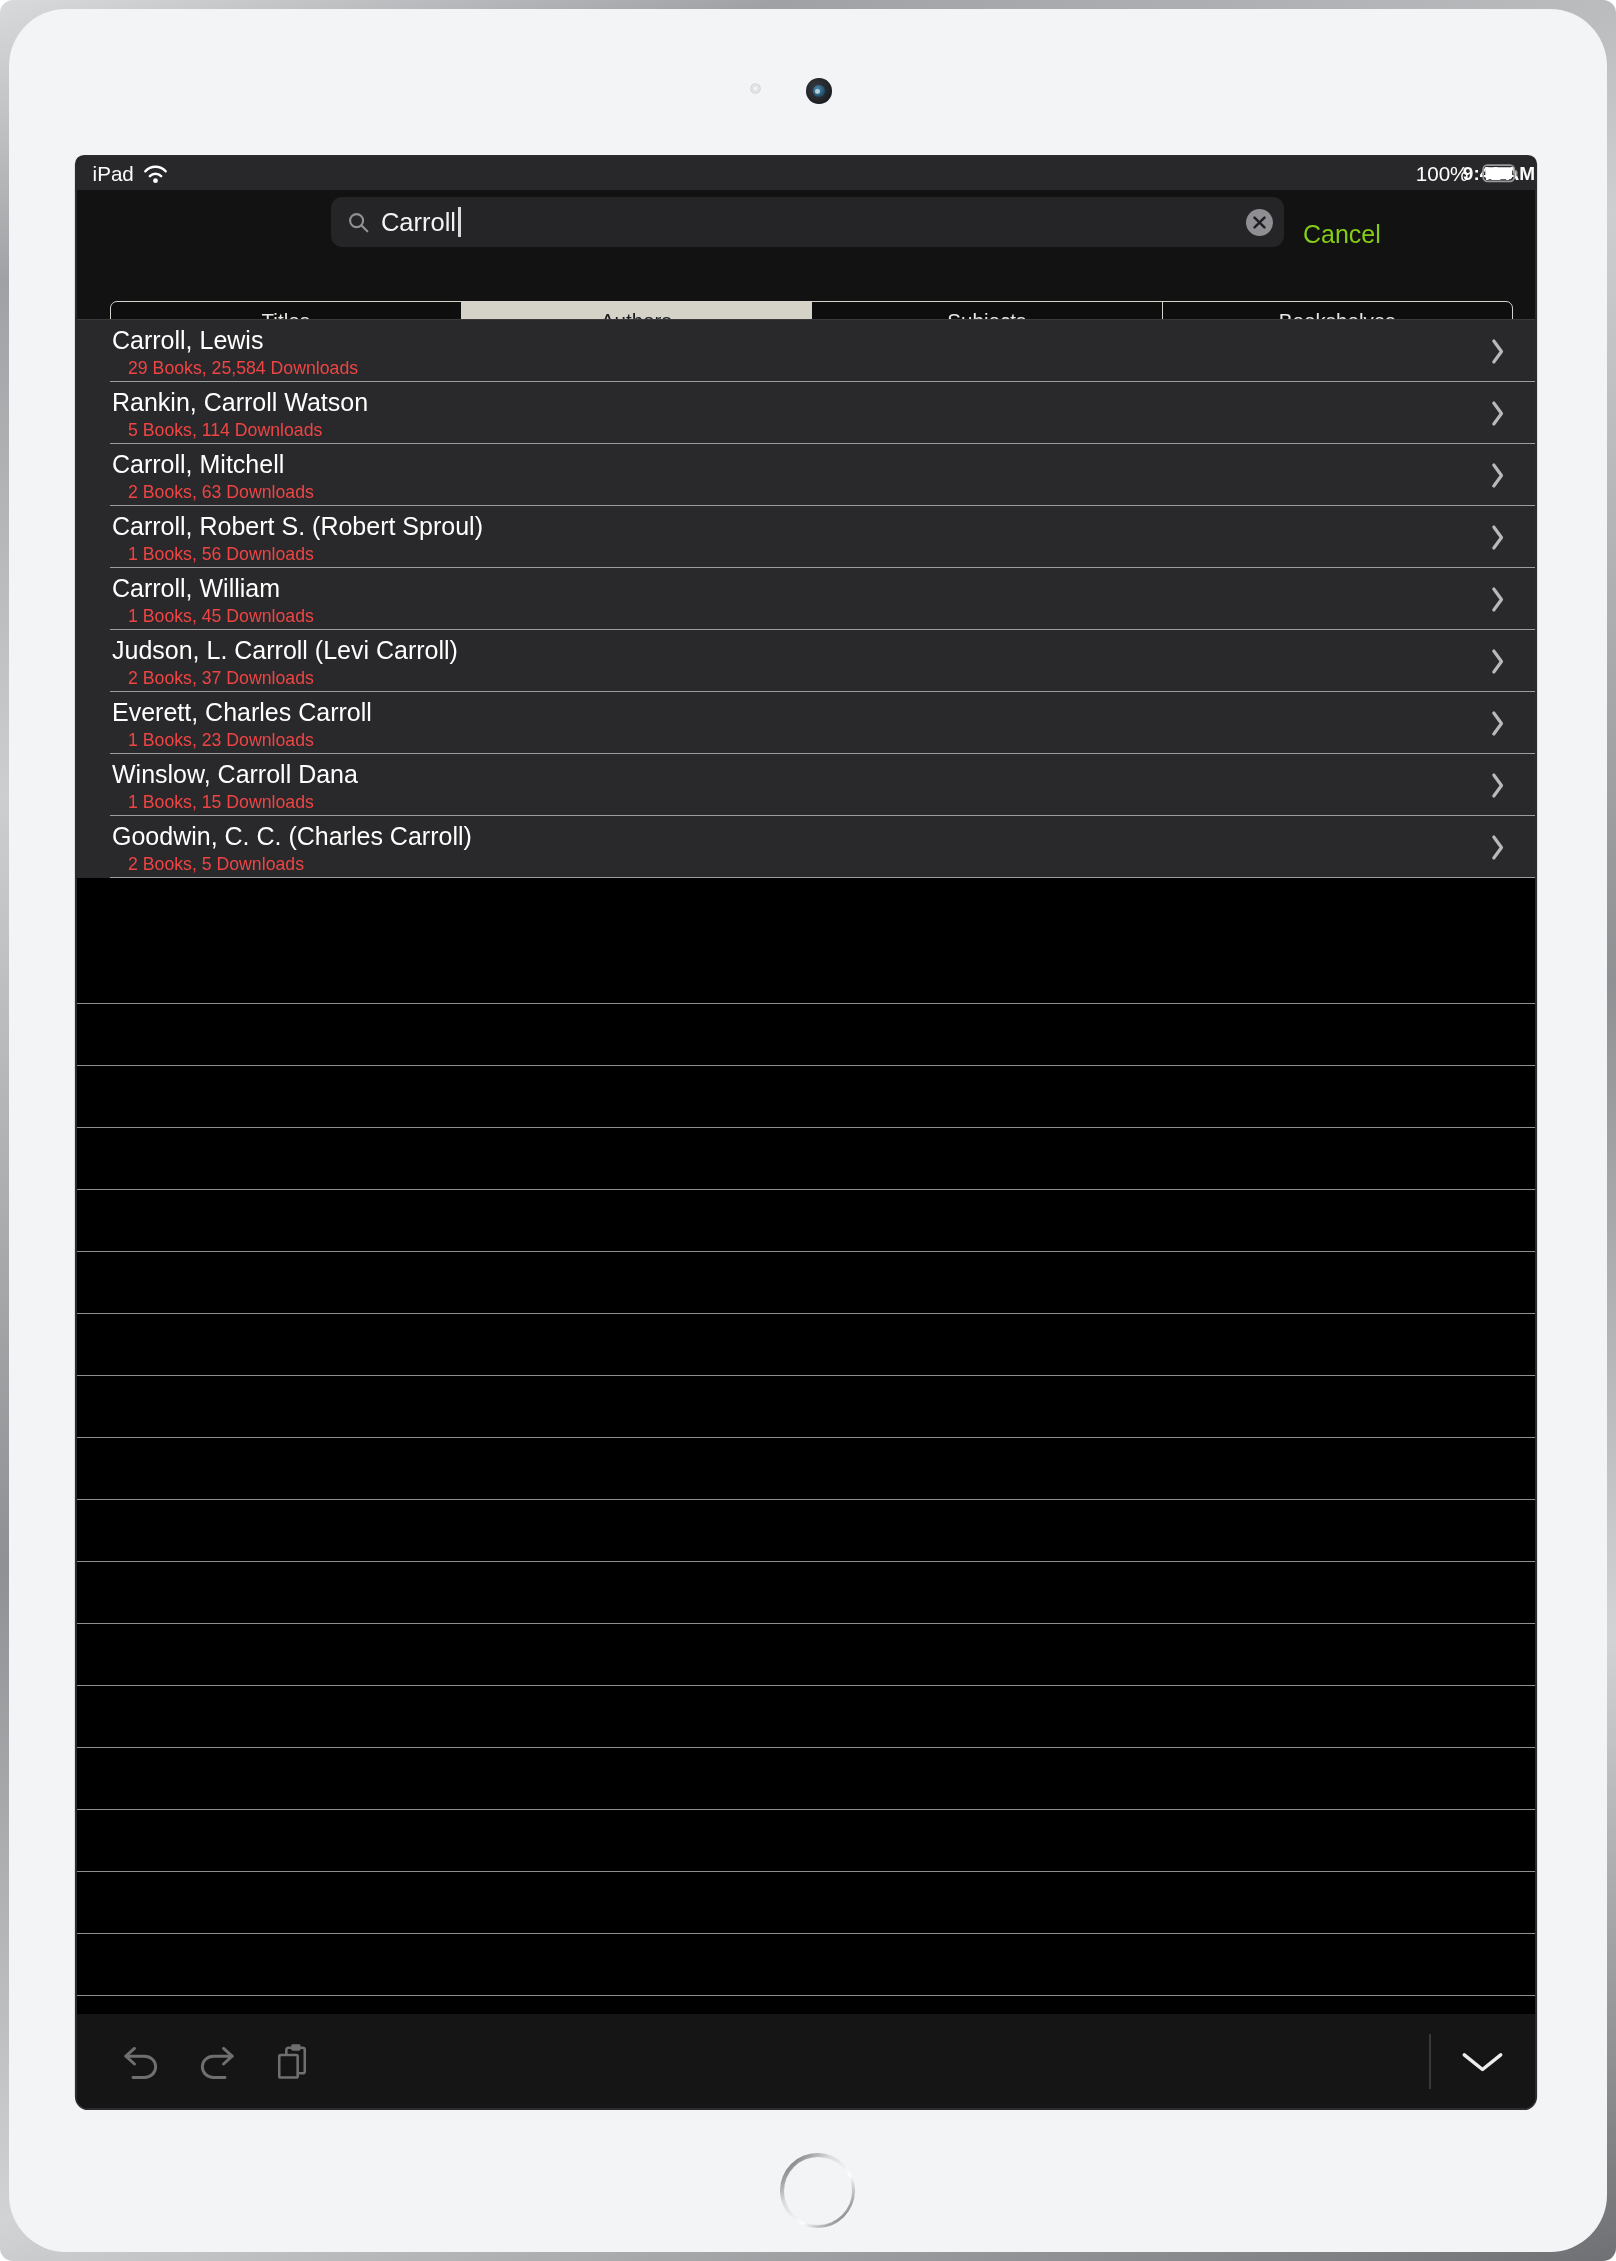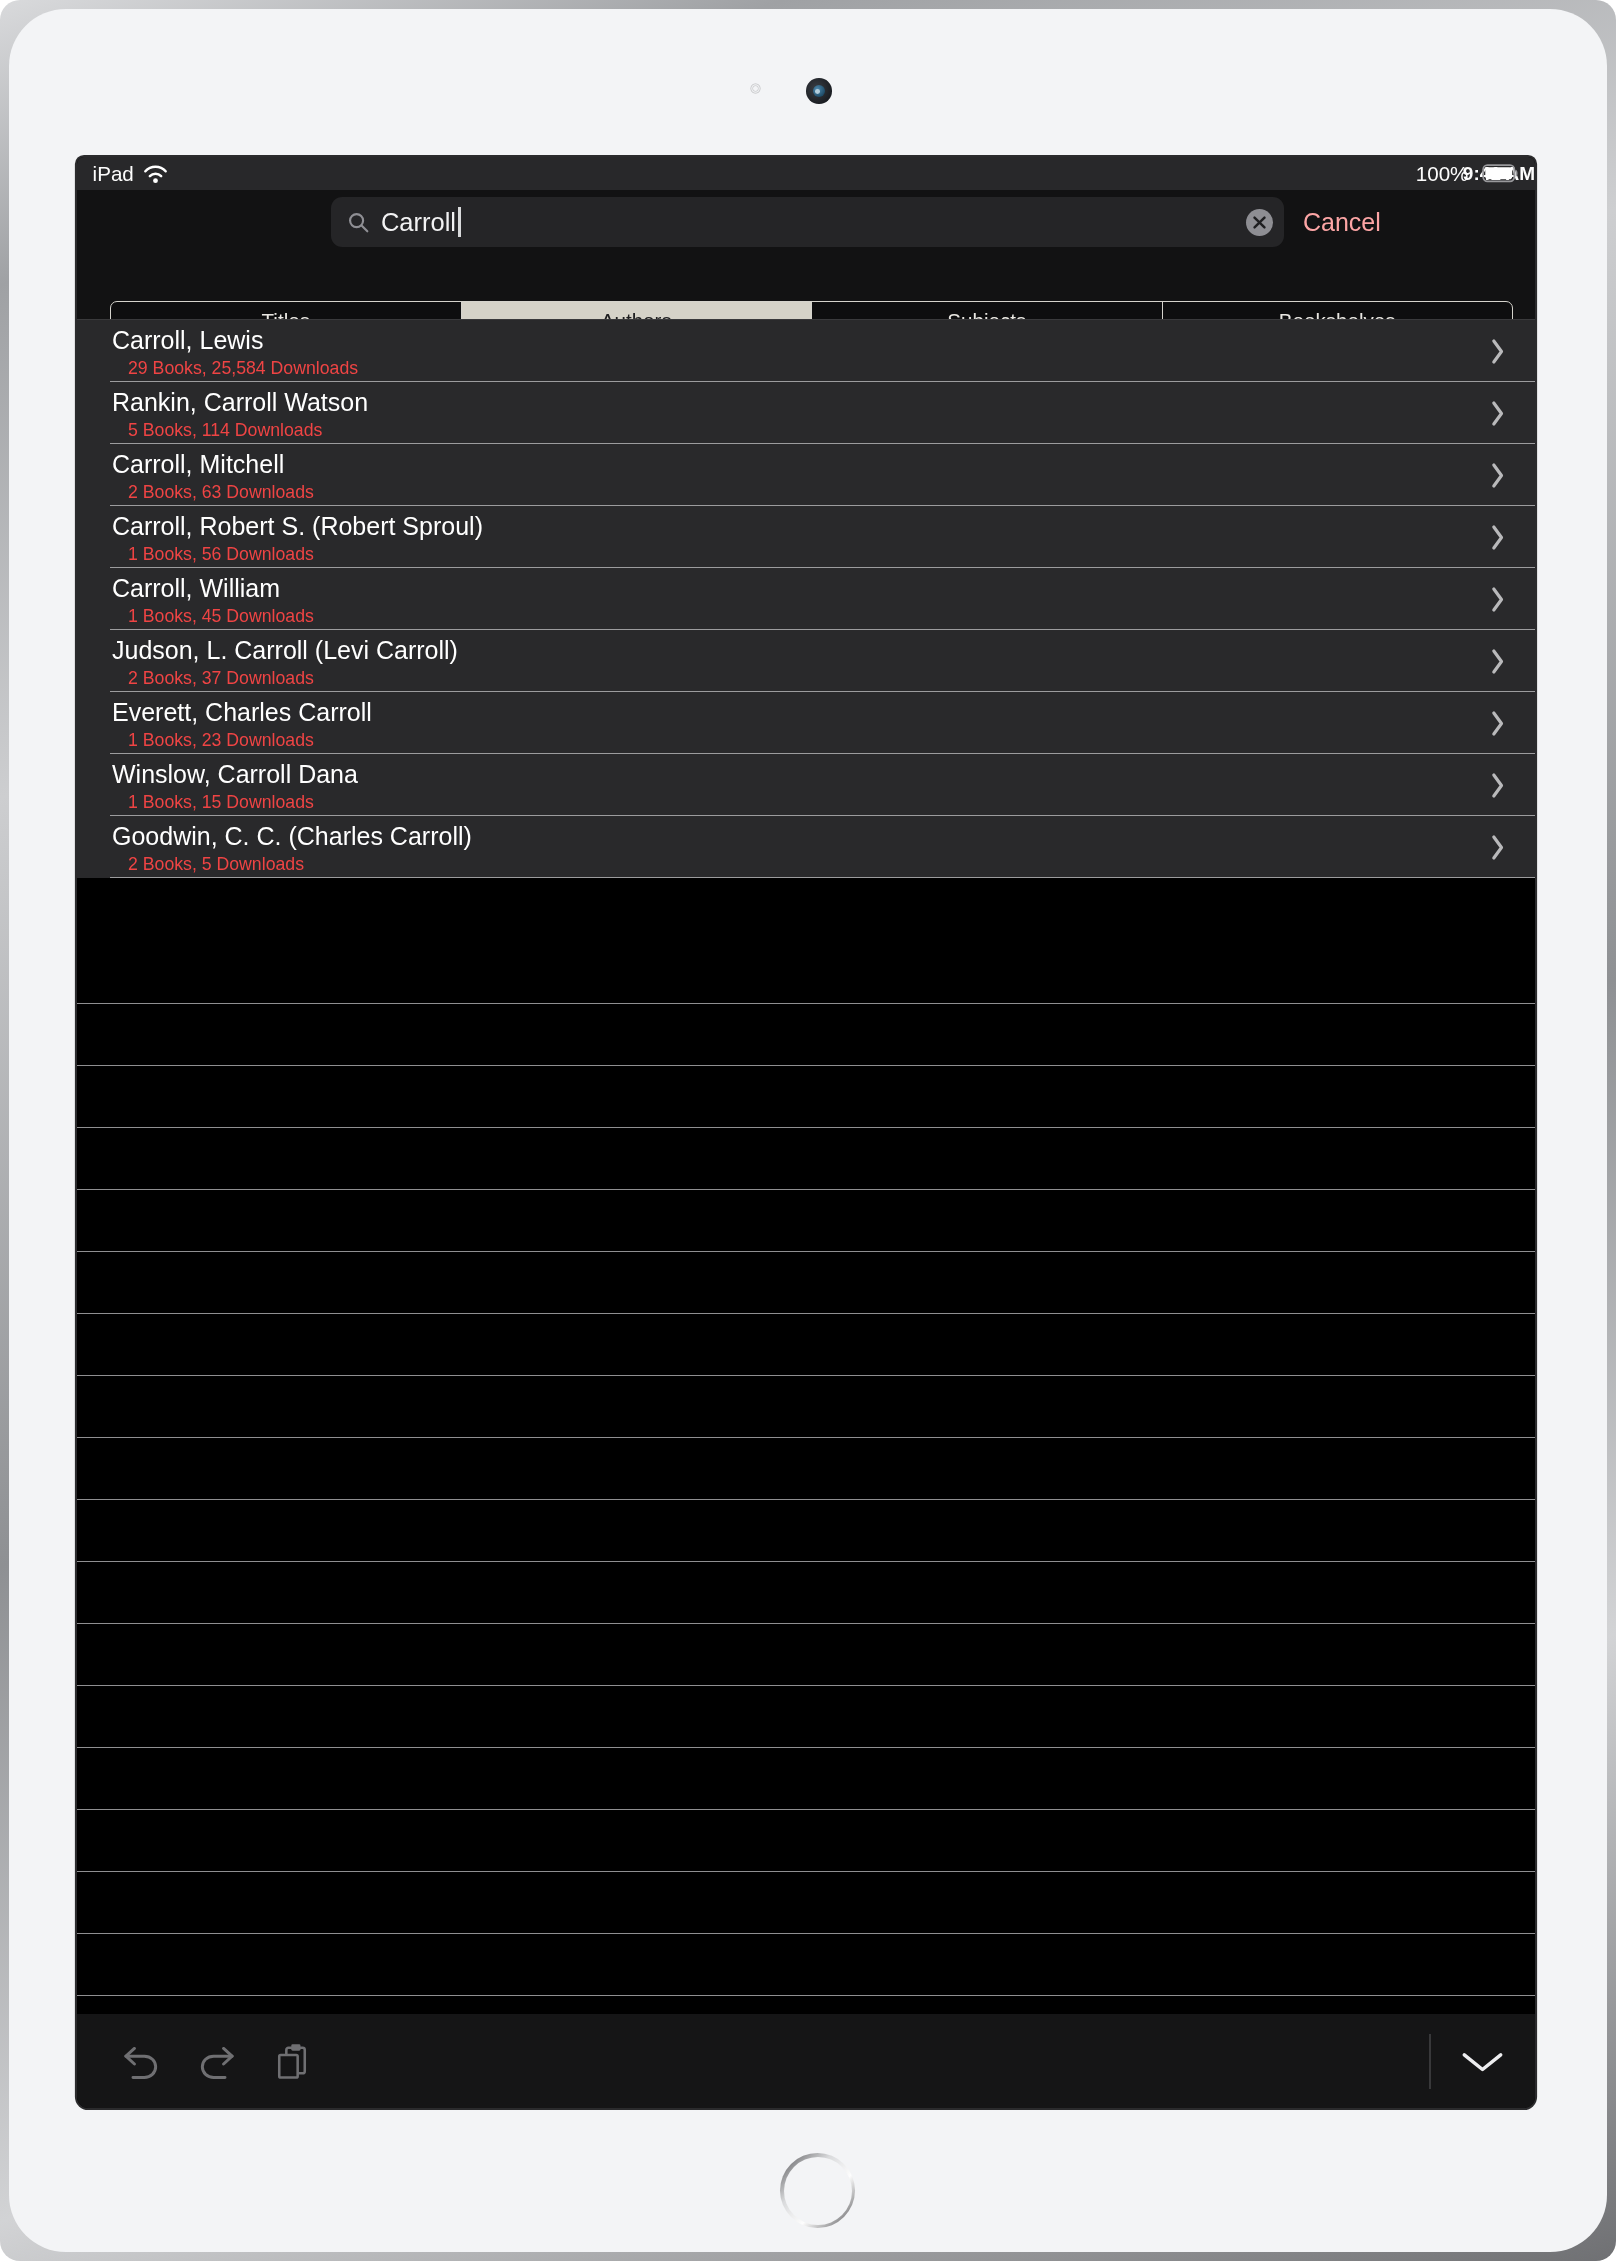--- a/index.html
+++ b/index.html
@@ -1,18 +1,18 @@
 <!DOCTYPE html>
 <html style="font-size:11.3px"><head>
 <meta charset="utf-8">
 <style>
   html,body{margin:0;padding:0;background:#ffffff;}
   body{width:1616px;height:2261px;position:relative;overflow:hidden;
        font-family:"Liberation Sans",sans-serif;-webkit-font-smoothing:antialiased;}
-  .device{position:absolute;inset:0;border-radius:20px;
+  .device{position:absolute;inset:0;border-radius:13px;
           background:linear-gradient(160deg,#d9dadc 0%,#9fa1a4 10%,#cdced0 28%,#8e9093 55%,#d2d3d5 78%,#6f7073 100%);}
   .bezel{position:absolute;inset:9.2px;border-radius:57px;background:#f3f4f6;}
   .sensor{position:absolute;left:741px;top:74px;width:11.3px;height:11.3px;border-radius:50%;
           background:radial-gradient(circle,#f3f4f6 25%,#cfd0d2 35%,#f3f4f6 48%,#c8c9cb 60%,#f3f4f6 72%);}
   .camera{position:absolute;left:797px;top:69px;width:25.5px;height:25.5px;border-radius:50%;
           background:radial-gradient(circle at 40% 40%,#3a3e44,#1b1e23 70%);}
   .camera .lens{position:absolute;left:6.4px;top:6.4px;width:12.8px;height:12.8px;border-radius:50%;
           background:radial-gradient(circle at 35% 35%,#4f89ad,#1d4a66 75%);}
   .camera .glint{position:absolute;left:9.2px;top:11.3px;width:5px;height:4.3px;border-radius:50%;background:#cfe3ee;opacity:.8;}
   .home{position:absolute;left:771px;top:2144px;width:75px;height:75px;border-radius:50%;
@@ -32,21 +32,21 @@
   
   .header{position:absolute;left:0;top:33px;width:100%;height:129px;background:#121213;}
   .search-field{position:absolute;left:254px;top:7px;width:953px;height:50px;background:#252527;
                 border-radius:11.3px;display:flex;align-items:center;text-align:center;}
   .search-field .mag{margin-left:15.6px;flex:0 0 auto;display:flex;}
   .query{margin-left:11.3px;font-size:25.5px;color:#f2f2f3;}
   .caret{width:2.8px;height:30px;background:#d9dadb;margin-left:2.1px;}
   .spacer{flex:1;}
   .clear-btn{width:27px;height:27px;border-radius:50%;background:#8e8e93;margin-right:11.3px;
              display:flex;align-items:center;justify-content:center;flex:0 0 auto;}
-  .cancel{position:absolute;left:1226px;top:7px;height:50px;line-height:50px;font-size:25px;color:#fca5a5;}
+  .cancel{position:absolute;left:1226px;top:19px;height:50px;line-height:50px;font-size:25px;color:#84cc16;}
 
   
   .segmented{position:absolute;left:33px;top:111px;width:1401px;height:38px;border:1.4px solid #d5d3cc;
              border-radius:7px;display:flex;overflow:hidden;background:#0e0e0f;}
   .segment{flex:1;display:flex;align-items:center;justify-content:center;font-size:20.6px;color:#e9e7e2;
            border-right:1.4px solid #d5d3cc;}
   .segment:last-child{border-right:none;}
   .segment.selected{background:#d5d2c8;color:#1d1d1f;}
 
   

